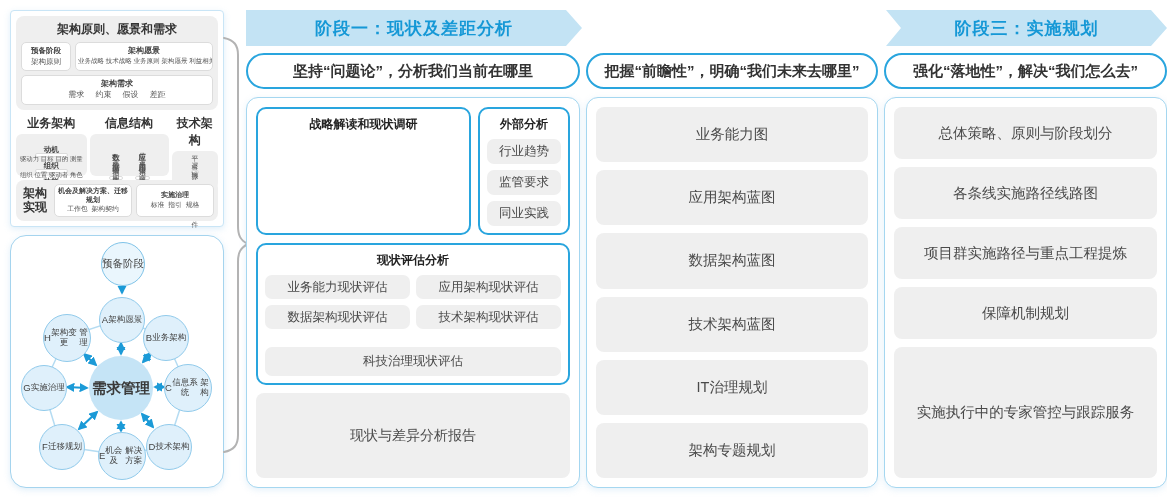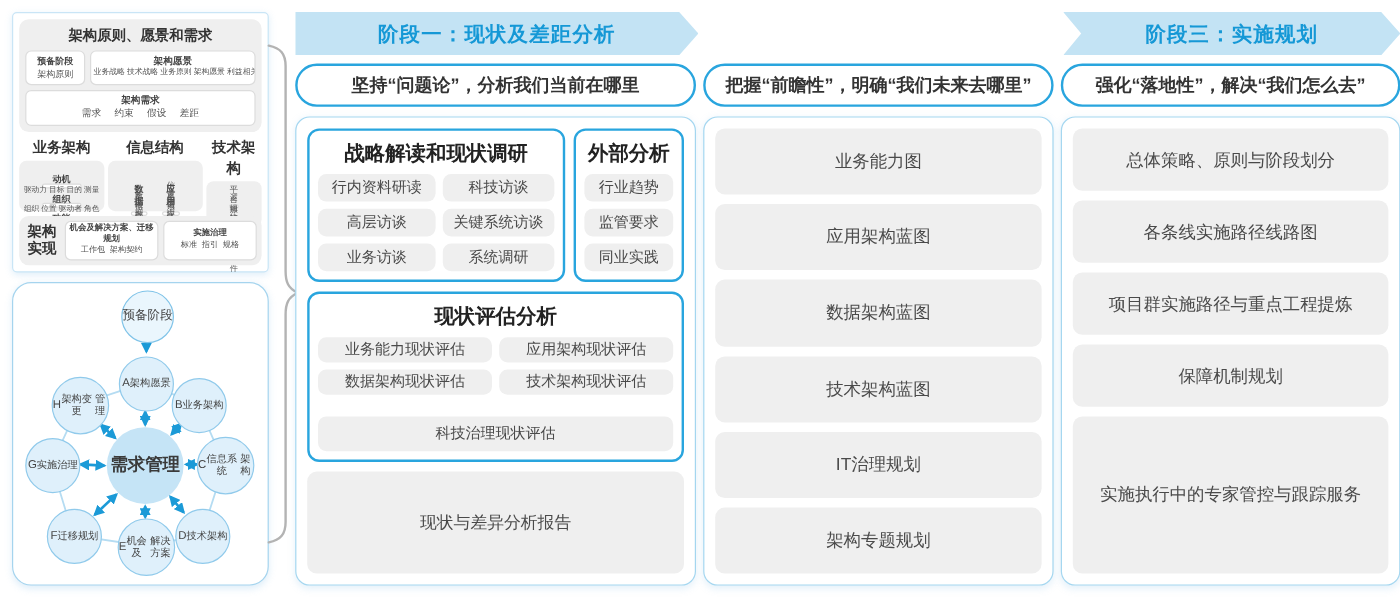--- a/index.html
+++ b/index.html
@@ -67,21 +67,21 @@
   .band-next{clip-path:polygon(0 0,calc(100% - 16px) 0,100% 50%,calc(100% - 16px) 100%,0 100%,15px 50%);}
   .subtitle{position:absolute;top:53px;height:36px;background:#fff;border:2px solid #29A5DE;border-radius:18px;
     display:flex;align-items:center;justify-content:center;font-weight:bold;font-size:15px;color:#333;box-sizing:border-box;}
   .pcol{position:absolute;top:97px;height:391px;background:#fff;border:1px solid #A5D7F0;border-radius:12px;
     box-shadow:0 2px 6px rgba(150,200,235,.25);padding:9px;box-sizing:border-box;display:flex;flex-direction:column;gap:8px;}
   .gitem{background:#EFEFEF;border-radius:7px;display:flex;align-items:center;justify-content:center;
     color:#4A4A4A;text-align:left;}
   .p1-top{display:flex;gap:7px;flex:0 0 128px;min-height:0;}
   .bluebox{border:2px solid #29A5DE;border-radius:10px;background:#fff;padding:5px 7px 7px;
     display:flex;flex-direction:column;box-sizing:border-box;}
-  .bb-title{font-weight:bold;font-size:17px;color:#222;text-align:center;margin:2px 0 6px;}
+  .bb-title{font-weight:bold;font-size:12px;color:#222;text-align:center;margin:2px 0 6px;}
   .research{flex:1;min-width:0;}
   .research-grid{display:grid;grid-template-columns:1.05fr 1fr;gap:6px;flex:1;}
   .research-grid .gitem,.external .gitem{font-size:12.5px;}
   .external{flex:0 0 92px;}
   .external-list{display:flex;flex-direction:column;gap:6px;flex:1;}
   .external-list .gitem{flex:1;}
   .assessment{flex:0 0 142px;}
   .assess-grid{display:grid;grid-template-columns:1fr 1fr;gap:6px;flex:1;}
   .assess-grid .gitem{font-size:12.5px;}
   .gitem-wide{margin-top:18px;flex:0 0 29px;font-size:12.5px;}
@@ -260,28 +260,20 @@
     <span>把握“前瞻性”，明确“我们未来去哪里”</span>
   </div>
   <div class="subtitle" style="left:884px;width:283px;">
     <span>强化“落地性”，解决“我们怎么去”</span>
   </div>
 
   <div class="pcol" style="left:246px;width:334px;">
     <div class="p1-top">
       <div class="bluebox research">
         <div class="bb-title">战略解读和现状调研</div>
-        <div class="research-grid">
-          <div class="gitem">行内资料研读</div>
-          <div class="gitem">科技访谈</div>
-          <div class="gitem">高层访谈</div>
-          <div class="gitem">关键系统访谈</div>
-          <div class="gitem">业务访谈</div>
-          <div class="gitem">系统调研</div>
-        </div>
       </div>
       <div class="bluebox external">
         <div class="bb-title">外部分析</div>
         <div class="external-list">
           <div class="gitem">行业趋势</div>
           <div class="gitem">监管要求</div>
           <div class="gitem">同业实践</div>
         </div>
       </div>
     </div>

